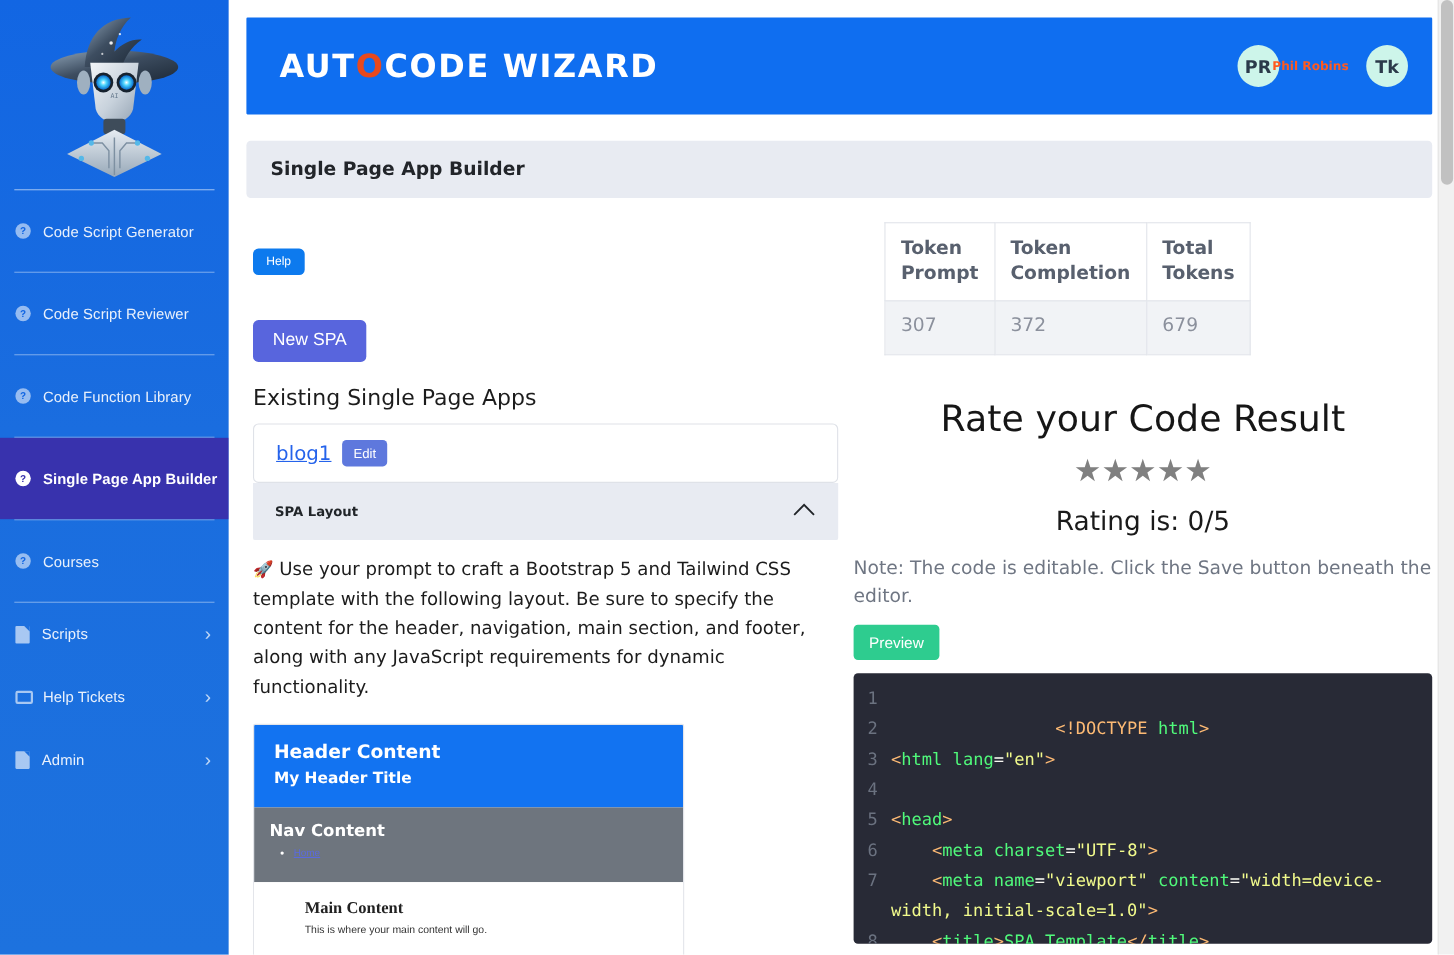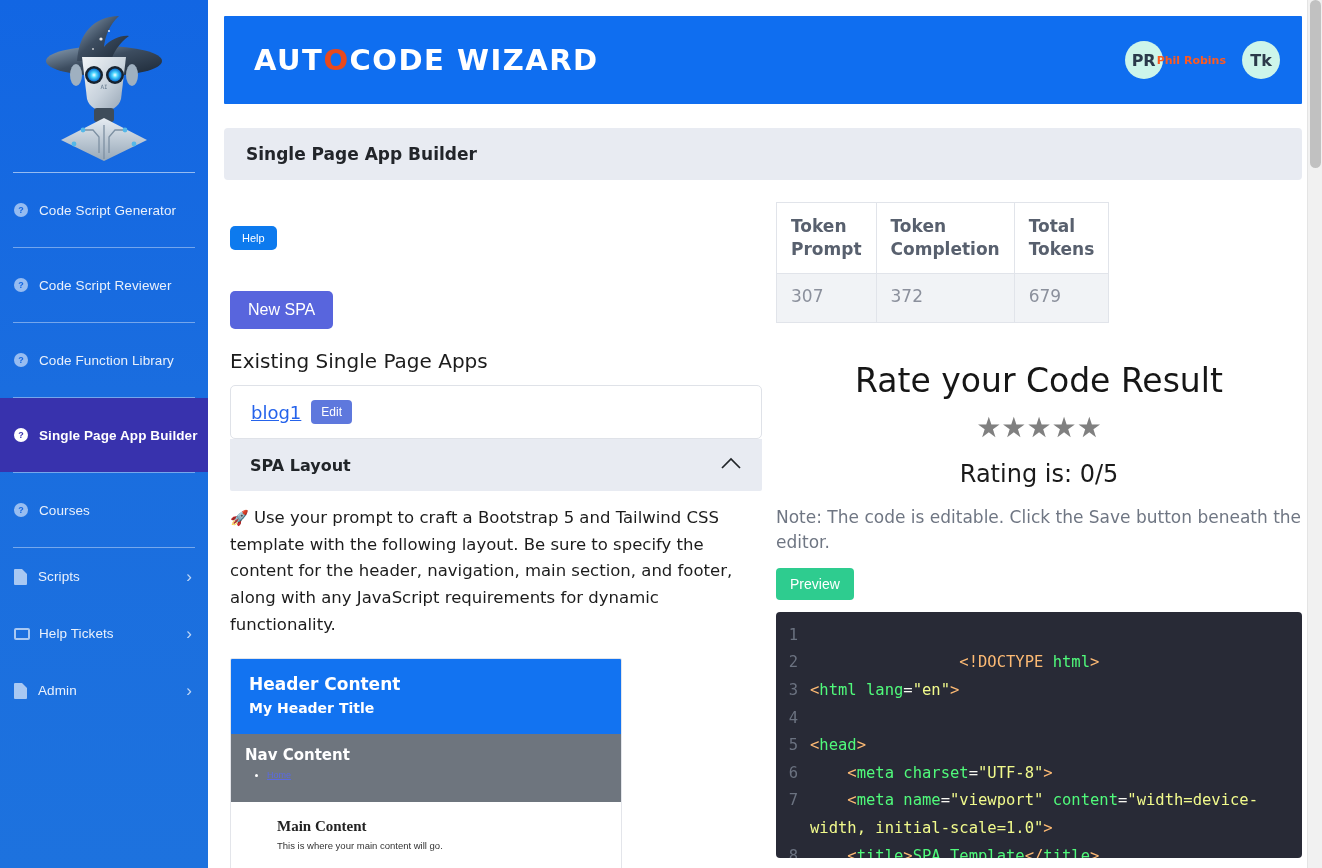--- a/index.html
+++ b/index.html
@@ -219,21 +219,21 @@
     font-size: 18px;
     font-family: "DejaVu Sans", sans-serif;
   }
 
   .accordion-head {
     background: #e8ebf2;
     padding: 16px 20px;
     display: flex; align-items: center;
     border-radius: 0 0 2px 2px;
   }
-  .accordion-title { font-size: 16px; font-weight: bold; color: #212529;
+  .accordion-title { font-size: 12px; font-weight: bold; color: #212529;
     font-family: "DejaVu Sans", sans-serif; }
   .accordion-chevron { margin-left: auto; font-size: 17px; color: #212529; }
 
   .prompt-text {
     font-size: 16.5px;
     line-height: 1.62;
     color: #1c1c1c;
     margin-top: 14px;
     font-family: "DejaVu Sans", sans-serif;
   }
@@ -255,21 +255,21 @@
   .mk-ul { margin: 6px 0 0 0; padding-left: 22px; }
   .mk-ul li { font-size: 9px; }
   .mk-ul li a { color: #5a6ae0; text-decoration: underline; font-size: 9px; }
   .mk-main { background: #fff; padding: 16px 18px 24px 46px; }
   .mk-m1 { font-size: 15px; font-weight: bold; color: #222; font-family: Liberation Serif, serif; }
   .mk-m2 { font-size: 9.5px; color: #333; margin-top: 5px; }
   .mk-footer { background: #1f2327; color: #fff; padding: 16px 18px; }
   .mk-f1 { font-size: 15px; font-weight: bold; font-family: "DejaVu Sans", sans-serif; }
 
   
-  .token-table { border-collapse: collapse; }
+  .token-table { border-collapse: collapse; margin-left: 28px; }
   .token-table th, .token-table td {
     border: 1px solid #e1e4ea;
     text-align: left;
     padding: 12px 14px;
     font-family: "DejaVu Sans", sans-serif;
   }
   .token-table th {
     font-size: 17px; font-weight: bold; color: #58606e;
     width: 80px;
     vertical-align: top;

